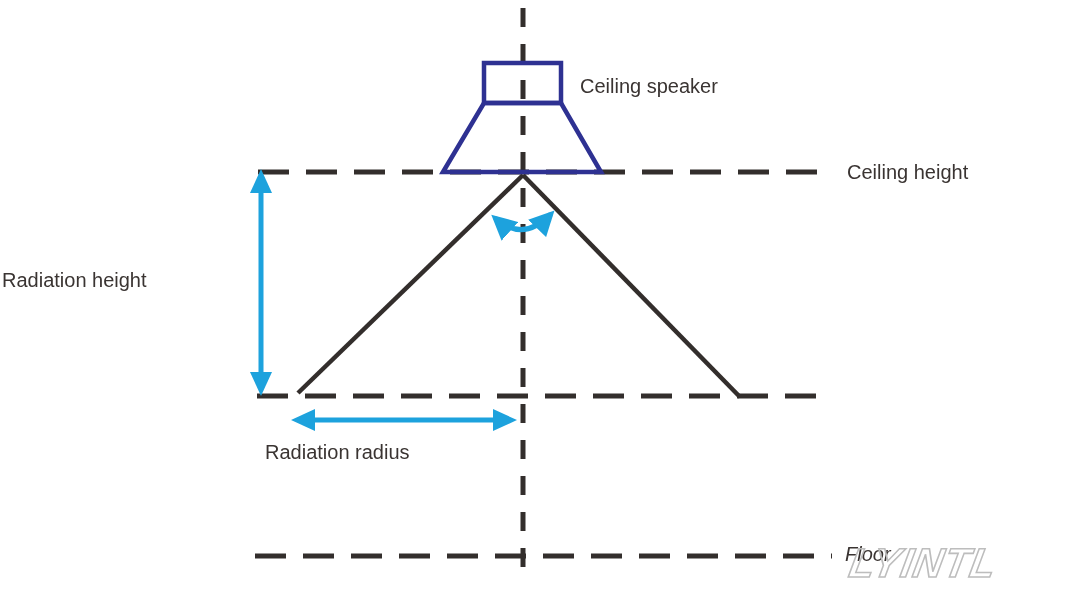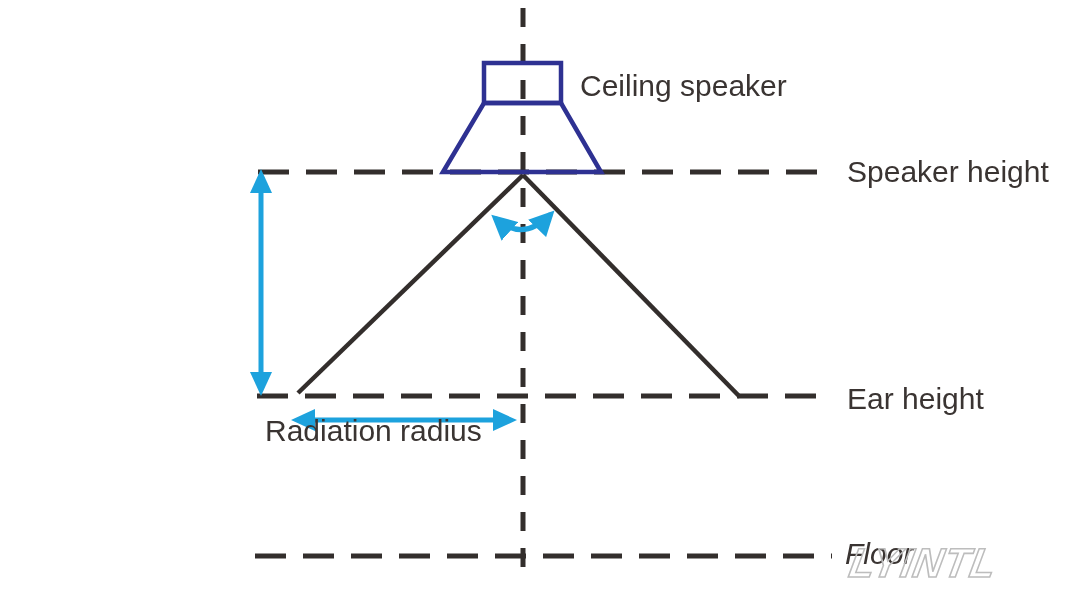--- a/index.html
+++ b/index.html
@@ -15,29 +15,29 @@
   .dash-line{stroke:var(--line,#332e2c);stroke-width:5;fill:none;stroke-dasharray:31 17;}
   .dash-line-v{stroke:var(--line,#332e2c);stroke-width:5;fill:none;stroke-dasharray:19 17;}
   .diag{stroke:var(--line,#332e2c);stroke-width:4.5;fill:none;}
   .speaker-shape{stroke:var(--speaker,#2e3192);stroke-width:4.5;fill:none;stroke-linejoin:miter;}
   .accent-stroke{stroke:var(--accent,#1da2dd);fill:none;}
   .accent-fill{fill:var(--accent,#1da2dd);stroke:none;}
   
   .lbl{
     position:absolute;
     color:var(--text,#3a3432);
-    font-size:30px;
+    font-size:20px;
     line-height:30px;
     white-space:nowrap;
   }
   .lbl-ceiling-speaker{left:580px;top:71px;}
   .lbl-speaker-height{left:847px;top:157px;}
   .lbl-radiation-height{left:2px;top:265px;}
   .lbl-radiation-angle{left:533px;top:239px;}
-  .lbl-radiation-radius{left:265px;top:416px;text-align:right;}
+  .lbl-radiation-radius{left:265px;top:437px;text-align:right;}
   .lbl-ear-height{left:847px;top:384px;}
   .lbl-floor{left:845px;top:539px;font-style:italic;}
   .watermark{
     position:absolute;
     left:850px;top:543px;
     font-size:41px;
     line-height:41px;
     font-weight:bold;
     font-style:italic;
     letter-spacing:1px;
@@ -83,19 +83,19 @@
     <g>
       <line x1="310" y1="420" x2="499" y2="420" class="accent-stroke" stroke-width="5"></line>
       <polygon points="291,420 315,409 315,431" class="accent-fill"></polygon>
       <polygon points="517,420 493,409 493,431" class="accent-fill"></polygon>
     </g>
 
     <path d="M 495 218 Q 523 243 551 214" class="accent-stroke" stroke-width="5" marker-start="url(#arrowhead)" marker-end="url(#arrowhead)"></path>
   </svg>
 
   <div class="lbl lbl-ceiling-speaker">Ceiling speaker</div>
-  <div class="lbl lbl-speaker-height">Speaker height</div>
+  <div class="lbl lbl-speaker-height">Ceiling height</div>
+  <div class="lbl lbl-radiation-height">Radiation height</div>
   <div class="lbl lbl-radiation-radius">Radiation radius</div>
-  <div class="lbl lbl-ear-height">Ear height</div>
   <div class="lbl lbl-floor">Floor</div>
 
   <div class="watermark">LYINTL</div>
 </div>
 
 </body></html>

